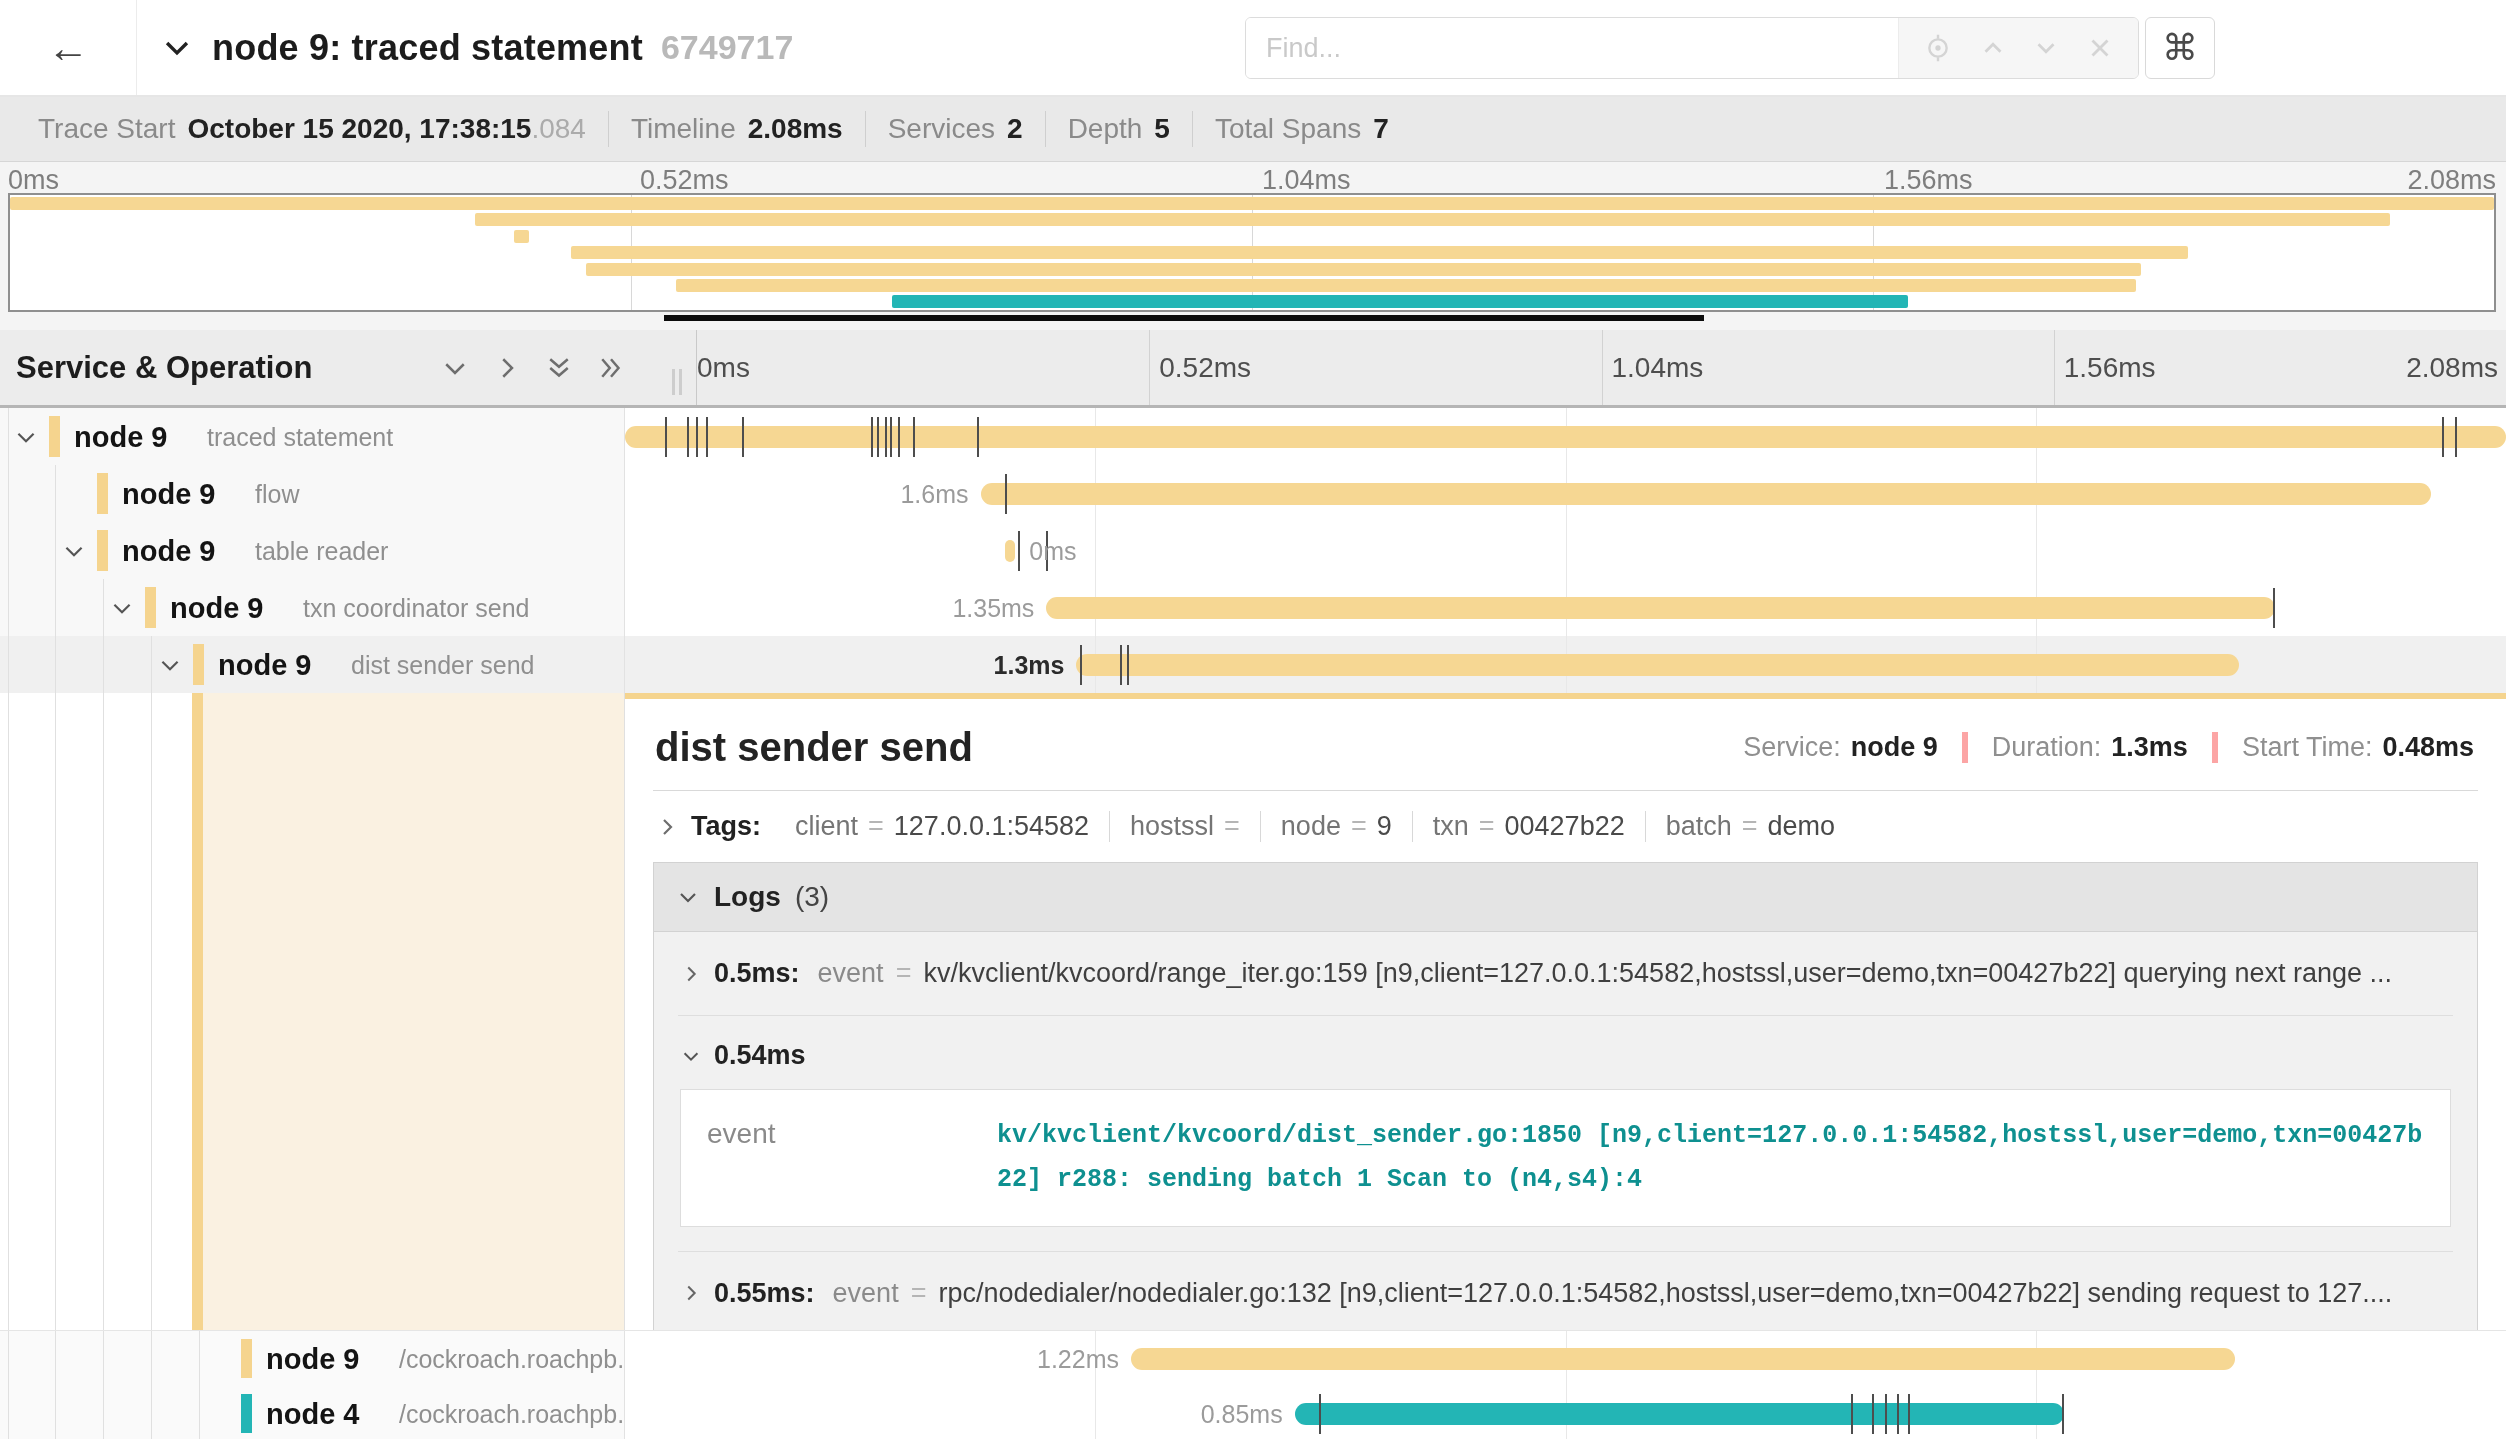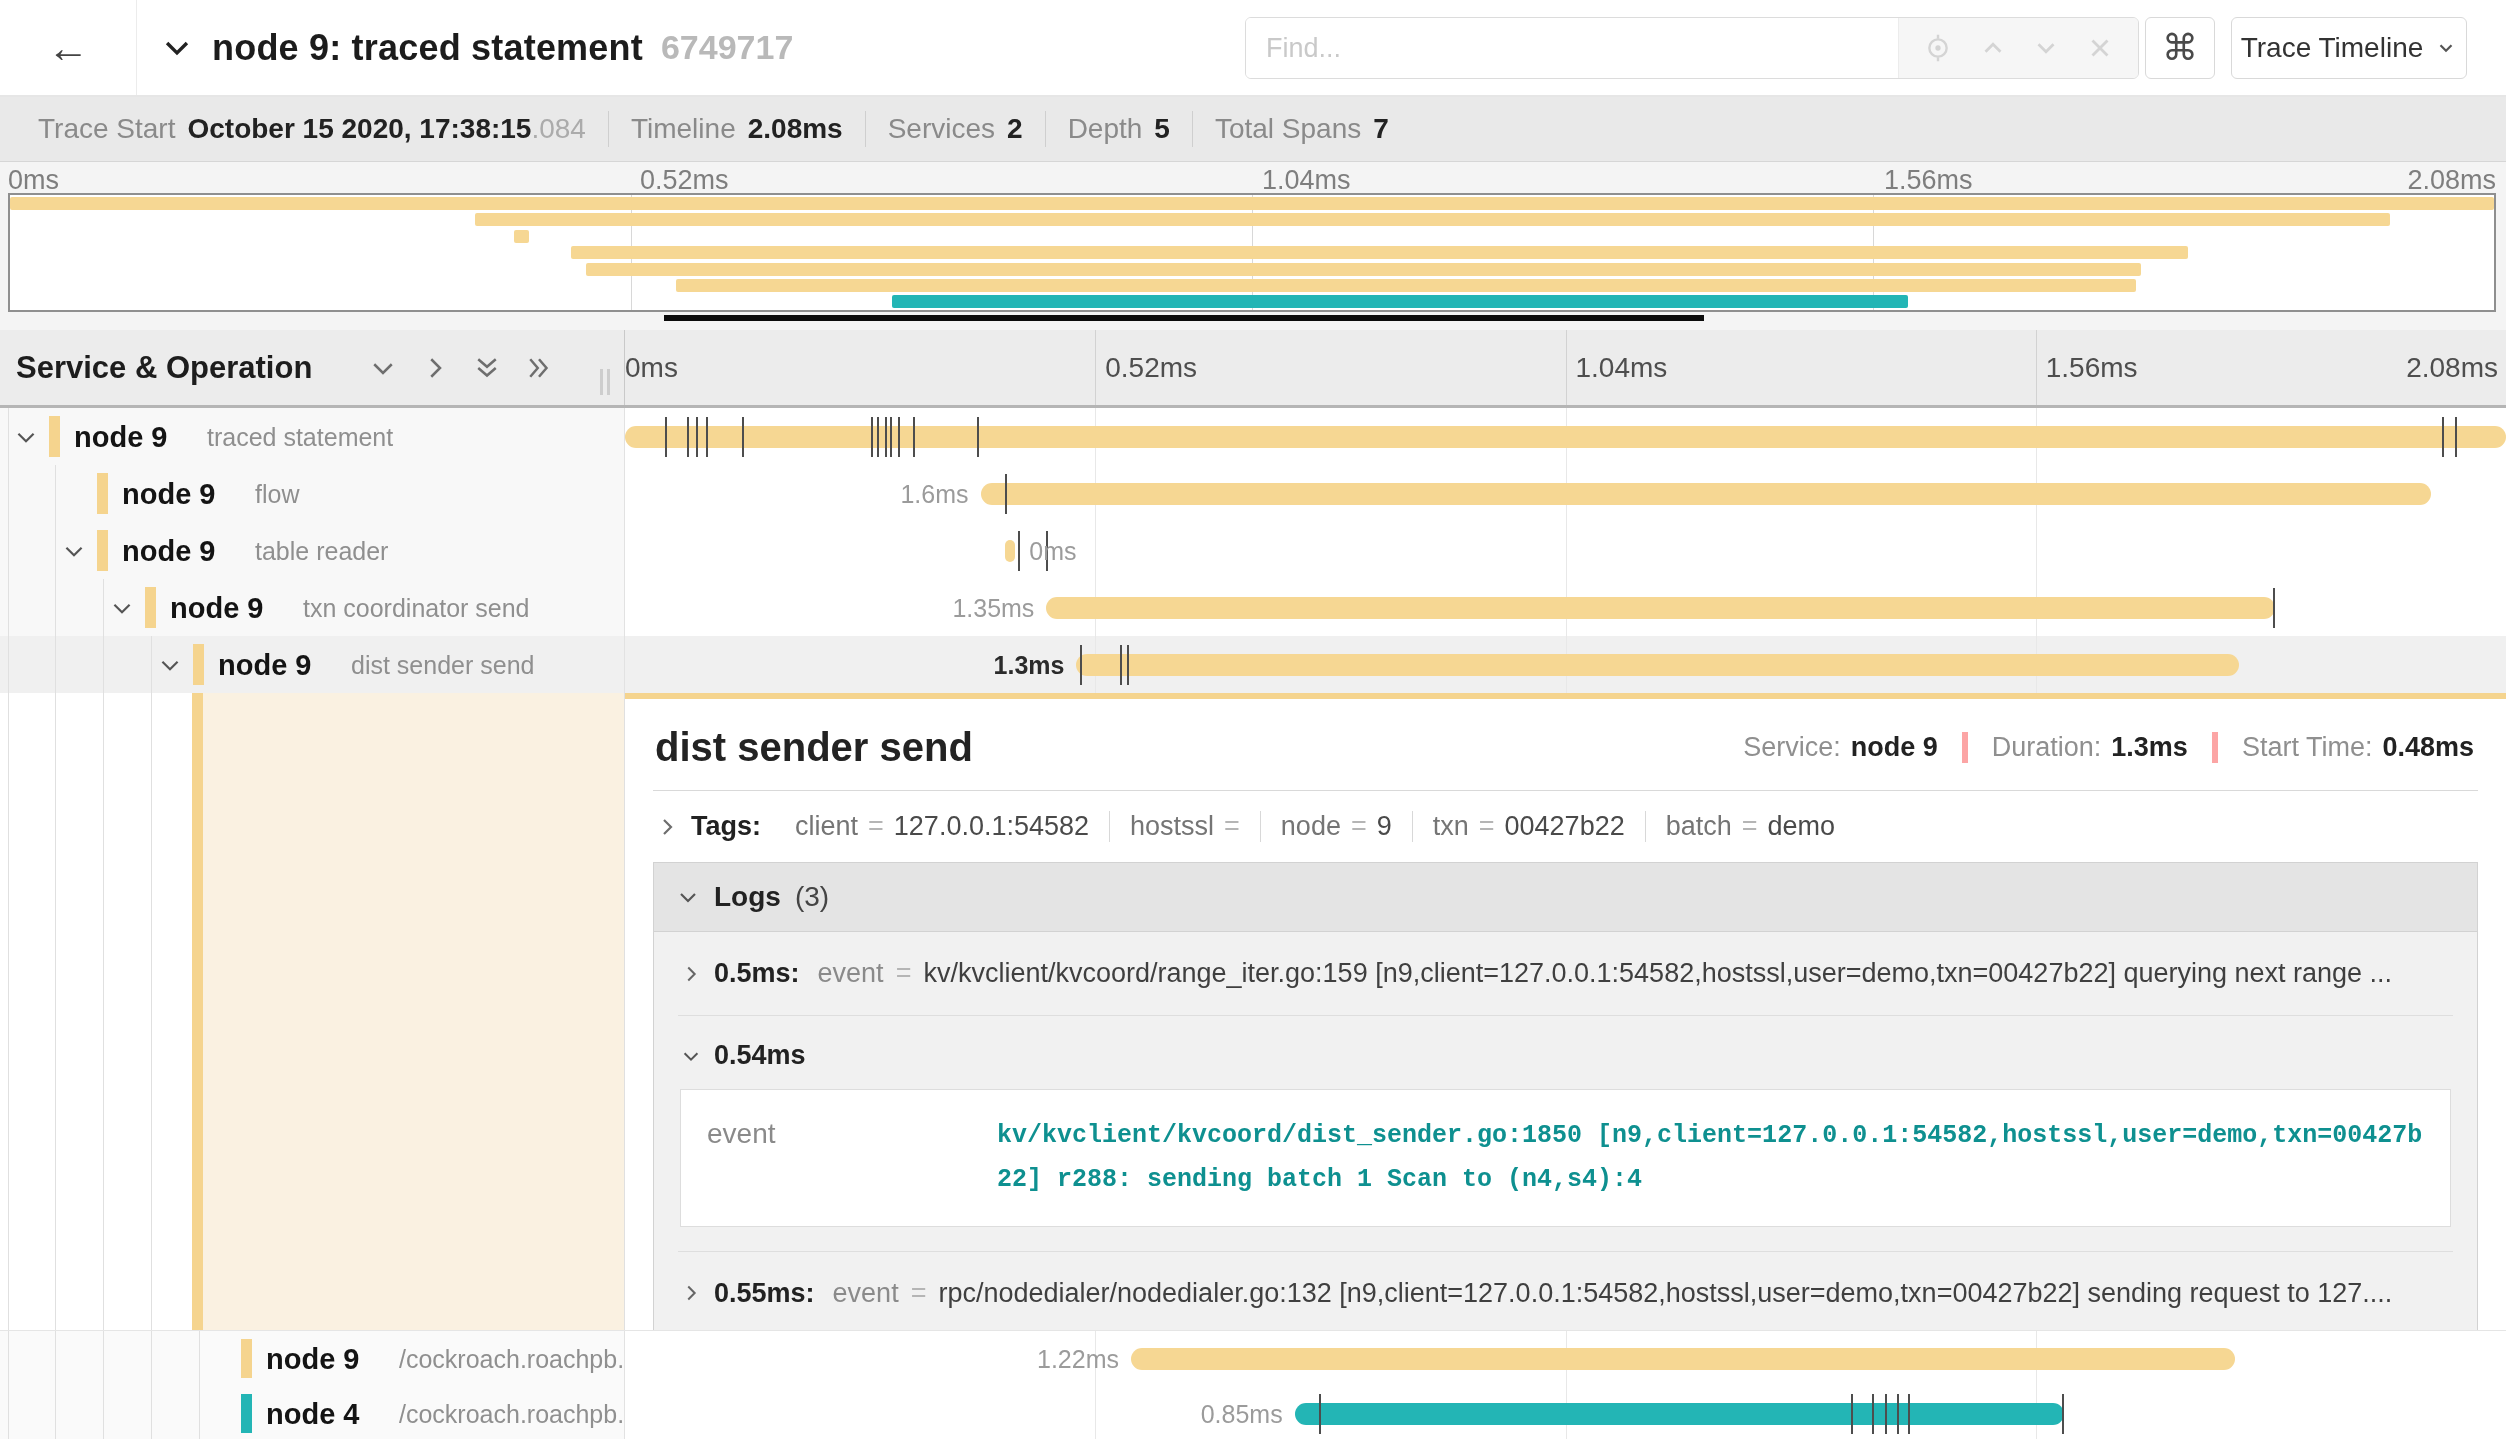--- a/index.html
+++ b/index.html
@@ -36,21 +36,21 @@
   .mm-section { position:relative; height:168px; background:#f4f4f4; }
   .mm-labels { position:absolute; top:3px; left:8px; right:10px; height:28px; font-size:27px; color:#7e7e7e; }
   .mm-labels span { position:absolute; top:0; }
   .mm-box { position:absolute; top:31px; left:8px; right:10px; height:119px; border:2px solid #8f8f8f; background:#fff; }
   .mm-grid { position:absolute; top:0; bottom:0; width:1px; background:#d8d8d8; }
   .mm-bar { position:absolute; height:13px; border-radius:2px; }
   .mm-scroll { position:absolute; top:153px; height:6px; background:#0c0c0c; }
 
   
   .gridhead { height:78px; display:flex; background:#ececec; border-bottom:3px solid #b5b5b5; }
-  .gh-left { width:625px; position:relative; border-right:1px solid #c9c9c9; }
+  .gh-left { width:697px; position:relative; border-right:1px solid #c9c9c9; }
   .gh-title { position:absolute; left:16px; top:50%; transform:translateY(-50%); font-size:31px; font-weight:700; color:#1d1d1d; }
   .gh-icons { position:absolute; right:70px; top:50%; transform:translateY(-50%); display:flex; gap:22px; color:#6e6e6e; }
   .gh-icons .ico { cursor:pointer; display:flex; }
   .resizer { position:absolute; right:14px; bottom:10px; display:flex; gap:4px; cursor:col-resize; }
   .resizer i { width:3px; height:26px; background:#cdcdcd; }
   .gh-right { flex:1; position:relative; font-size:28px; color:#4e4e4e; }
   .gh-right span { position:absolute; top:50%; transform:translateY(-50%); }
   .vgrid { position:absolute; top:0; bottom:0; width:1px; background:#d2d2d2; }
 
   
@@ -150,28 +150,20 @@
         <svg width="30" height="30" viewBox="0 0 24 24" fill="none" stroke="currentColor" stroke-width="2.2">
             <line x1="6" y1="6" x2="18" y2="18"></line>
             <line x1="18" y1="6" x2="6" y2="18"></line>
           </svg>
       </span>
     </div>
   </div>
   <div class="sq-btn cmd-btn">
     <span>⌘</span>
   </div>
-  <div class="sq-btn view-btn">
-    <span>Trace Timeline</span>
-    <span class="view-caret">
-      <svg width="22" height="22" viewBox="0 0 24 24" fill="none" stroke="currentColor" stroke-width="2.4">
-          <polyline points="6,9 12,15 18,9"></polyline>
-        </svg>
-    </span>
-  </div>
 </div>
 
 <div class="summarybar">
   <div class="sum-item">
     <span class="sum-label">Trace Start</span>
     <span class="sum-val">October 15 2020, 17:38:15</span>
     <span class="sum-dim">.084</span>
   </div>
   <div class="sum-item">
     <span class="sum-label">Timeline</span>

